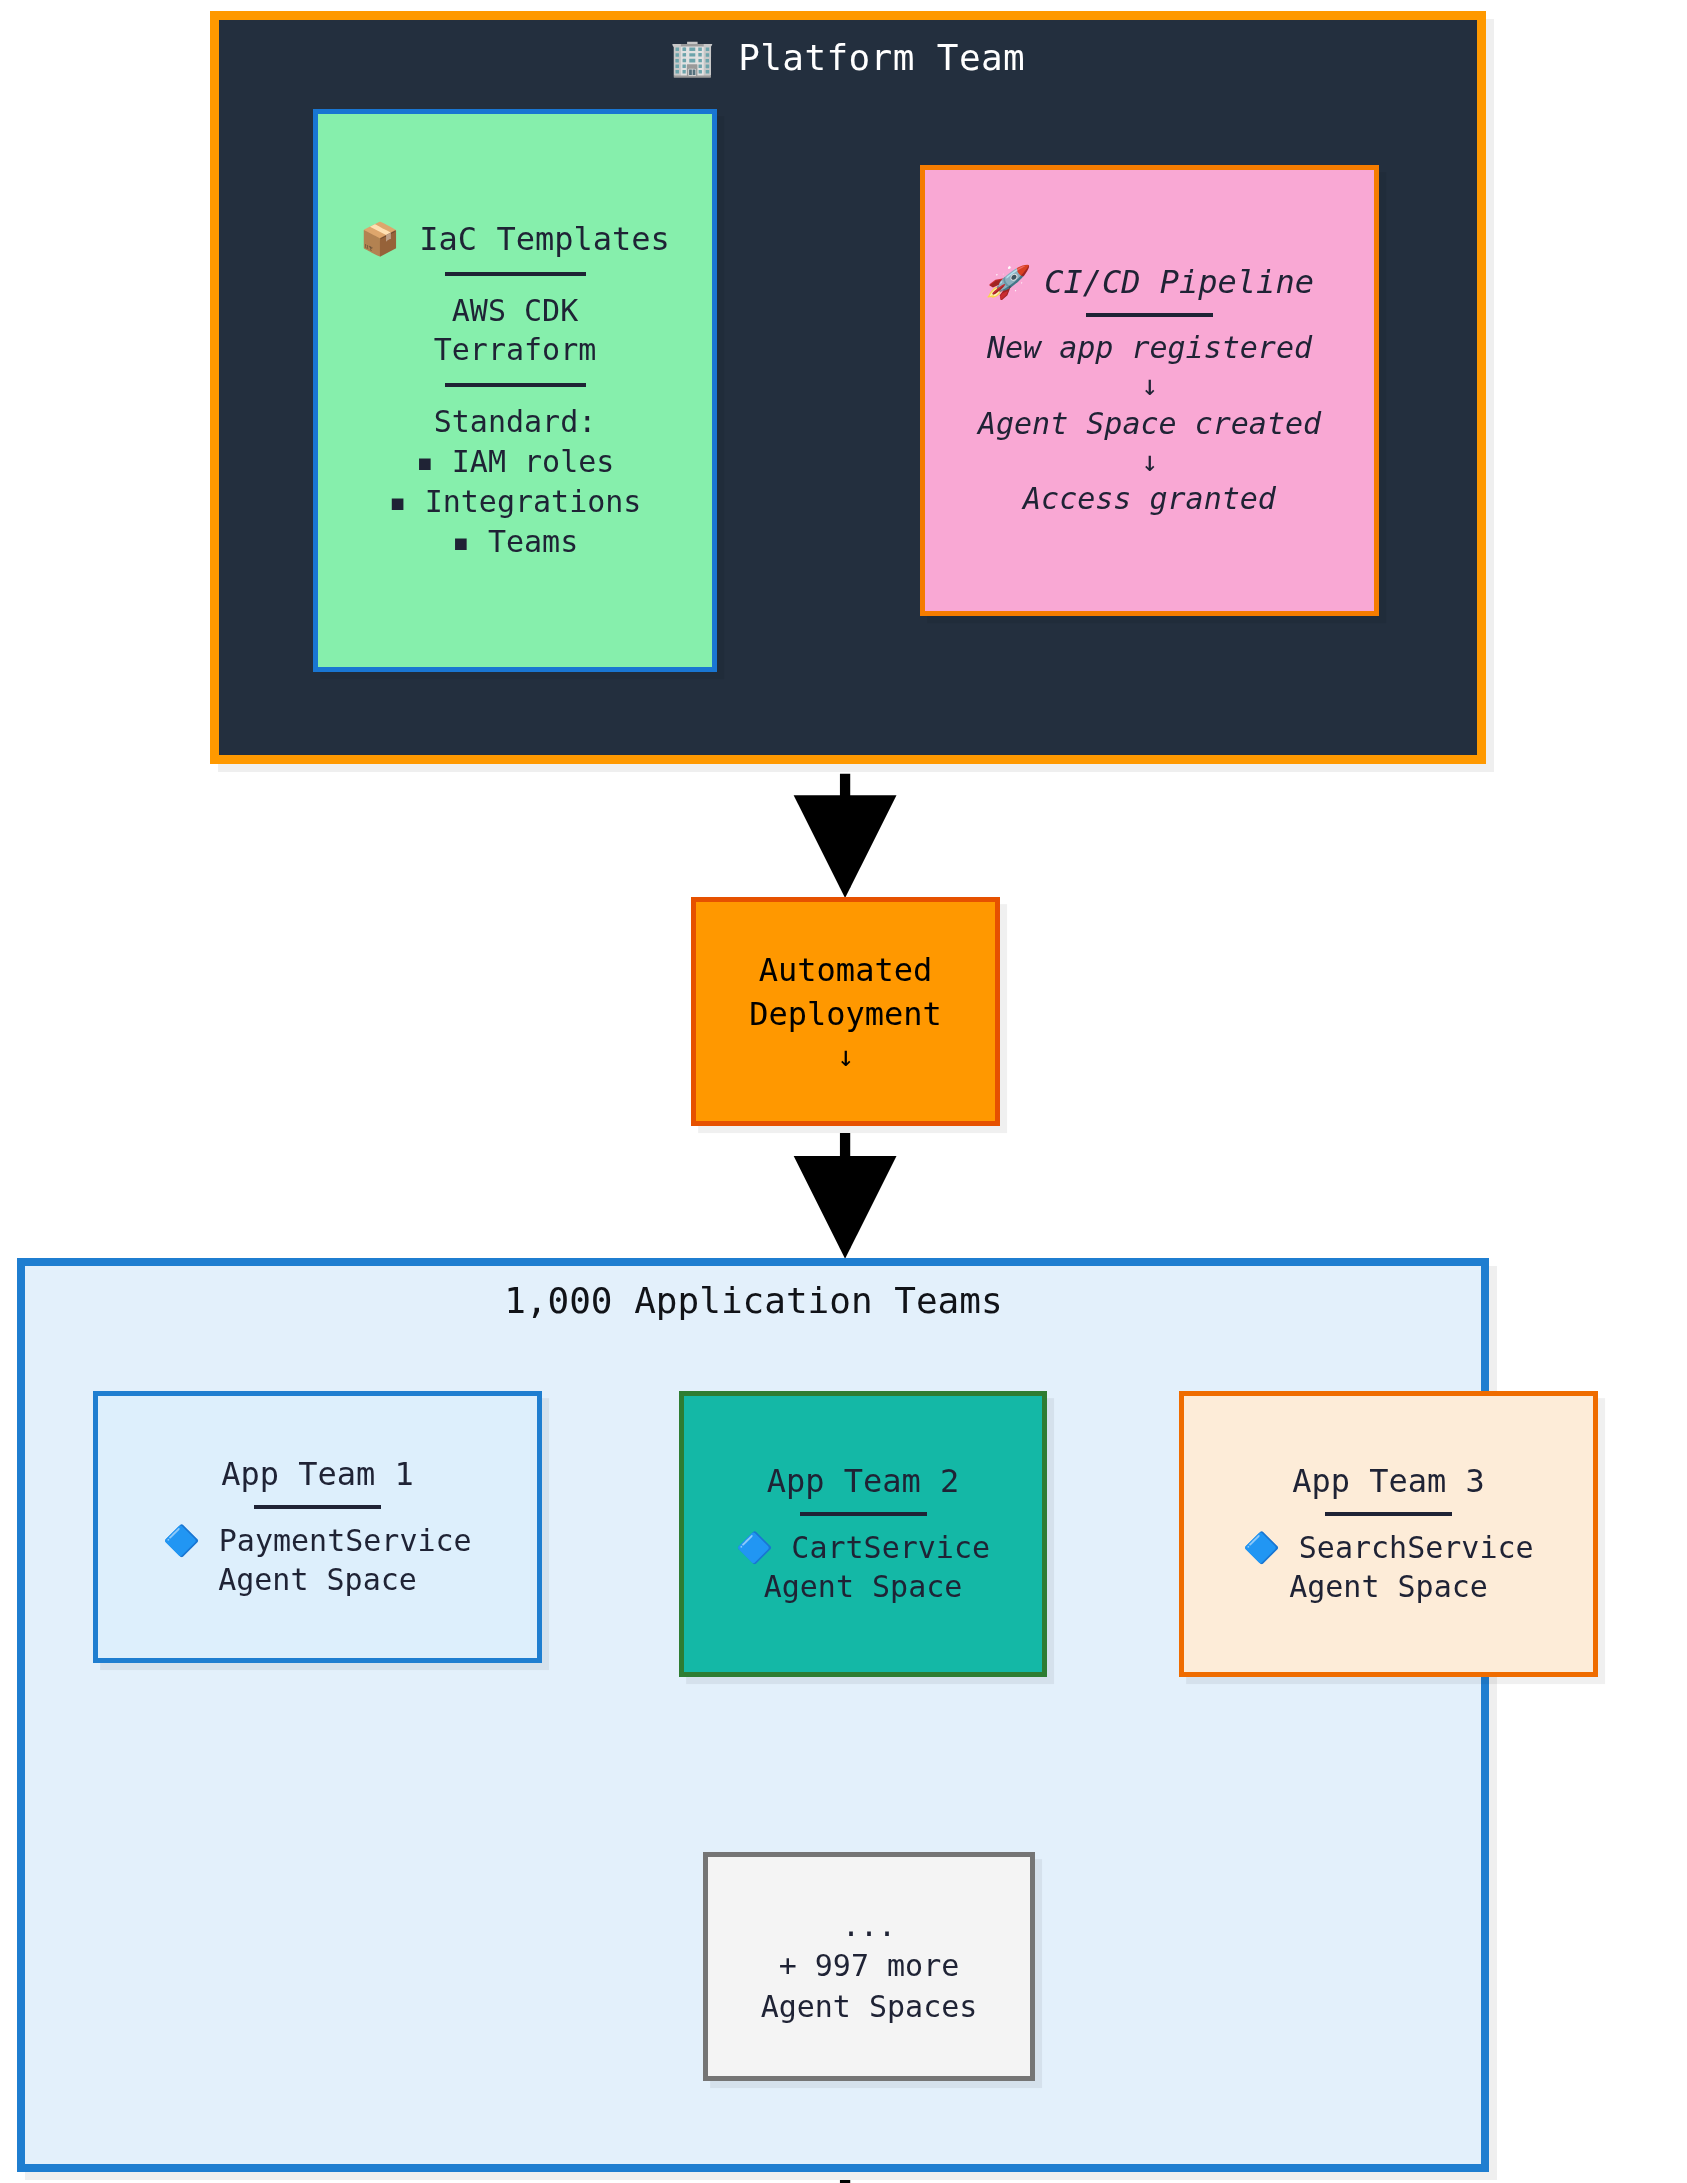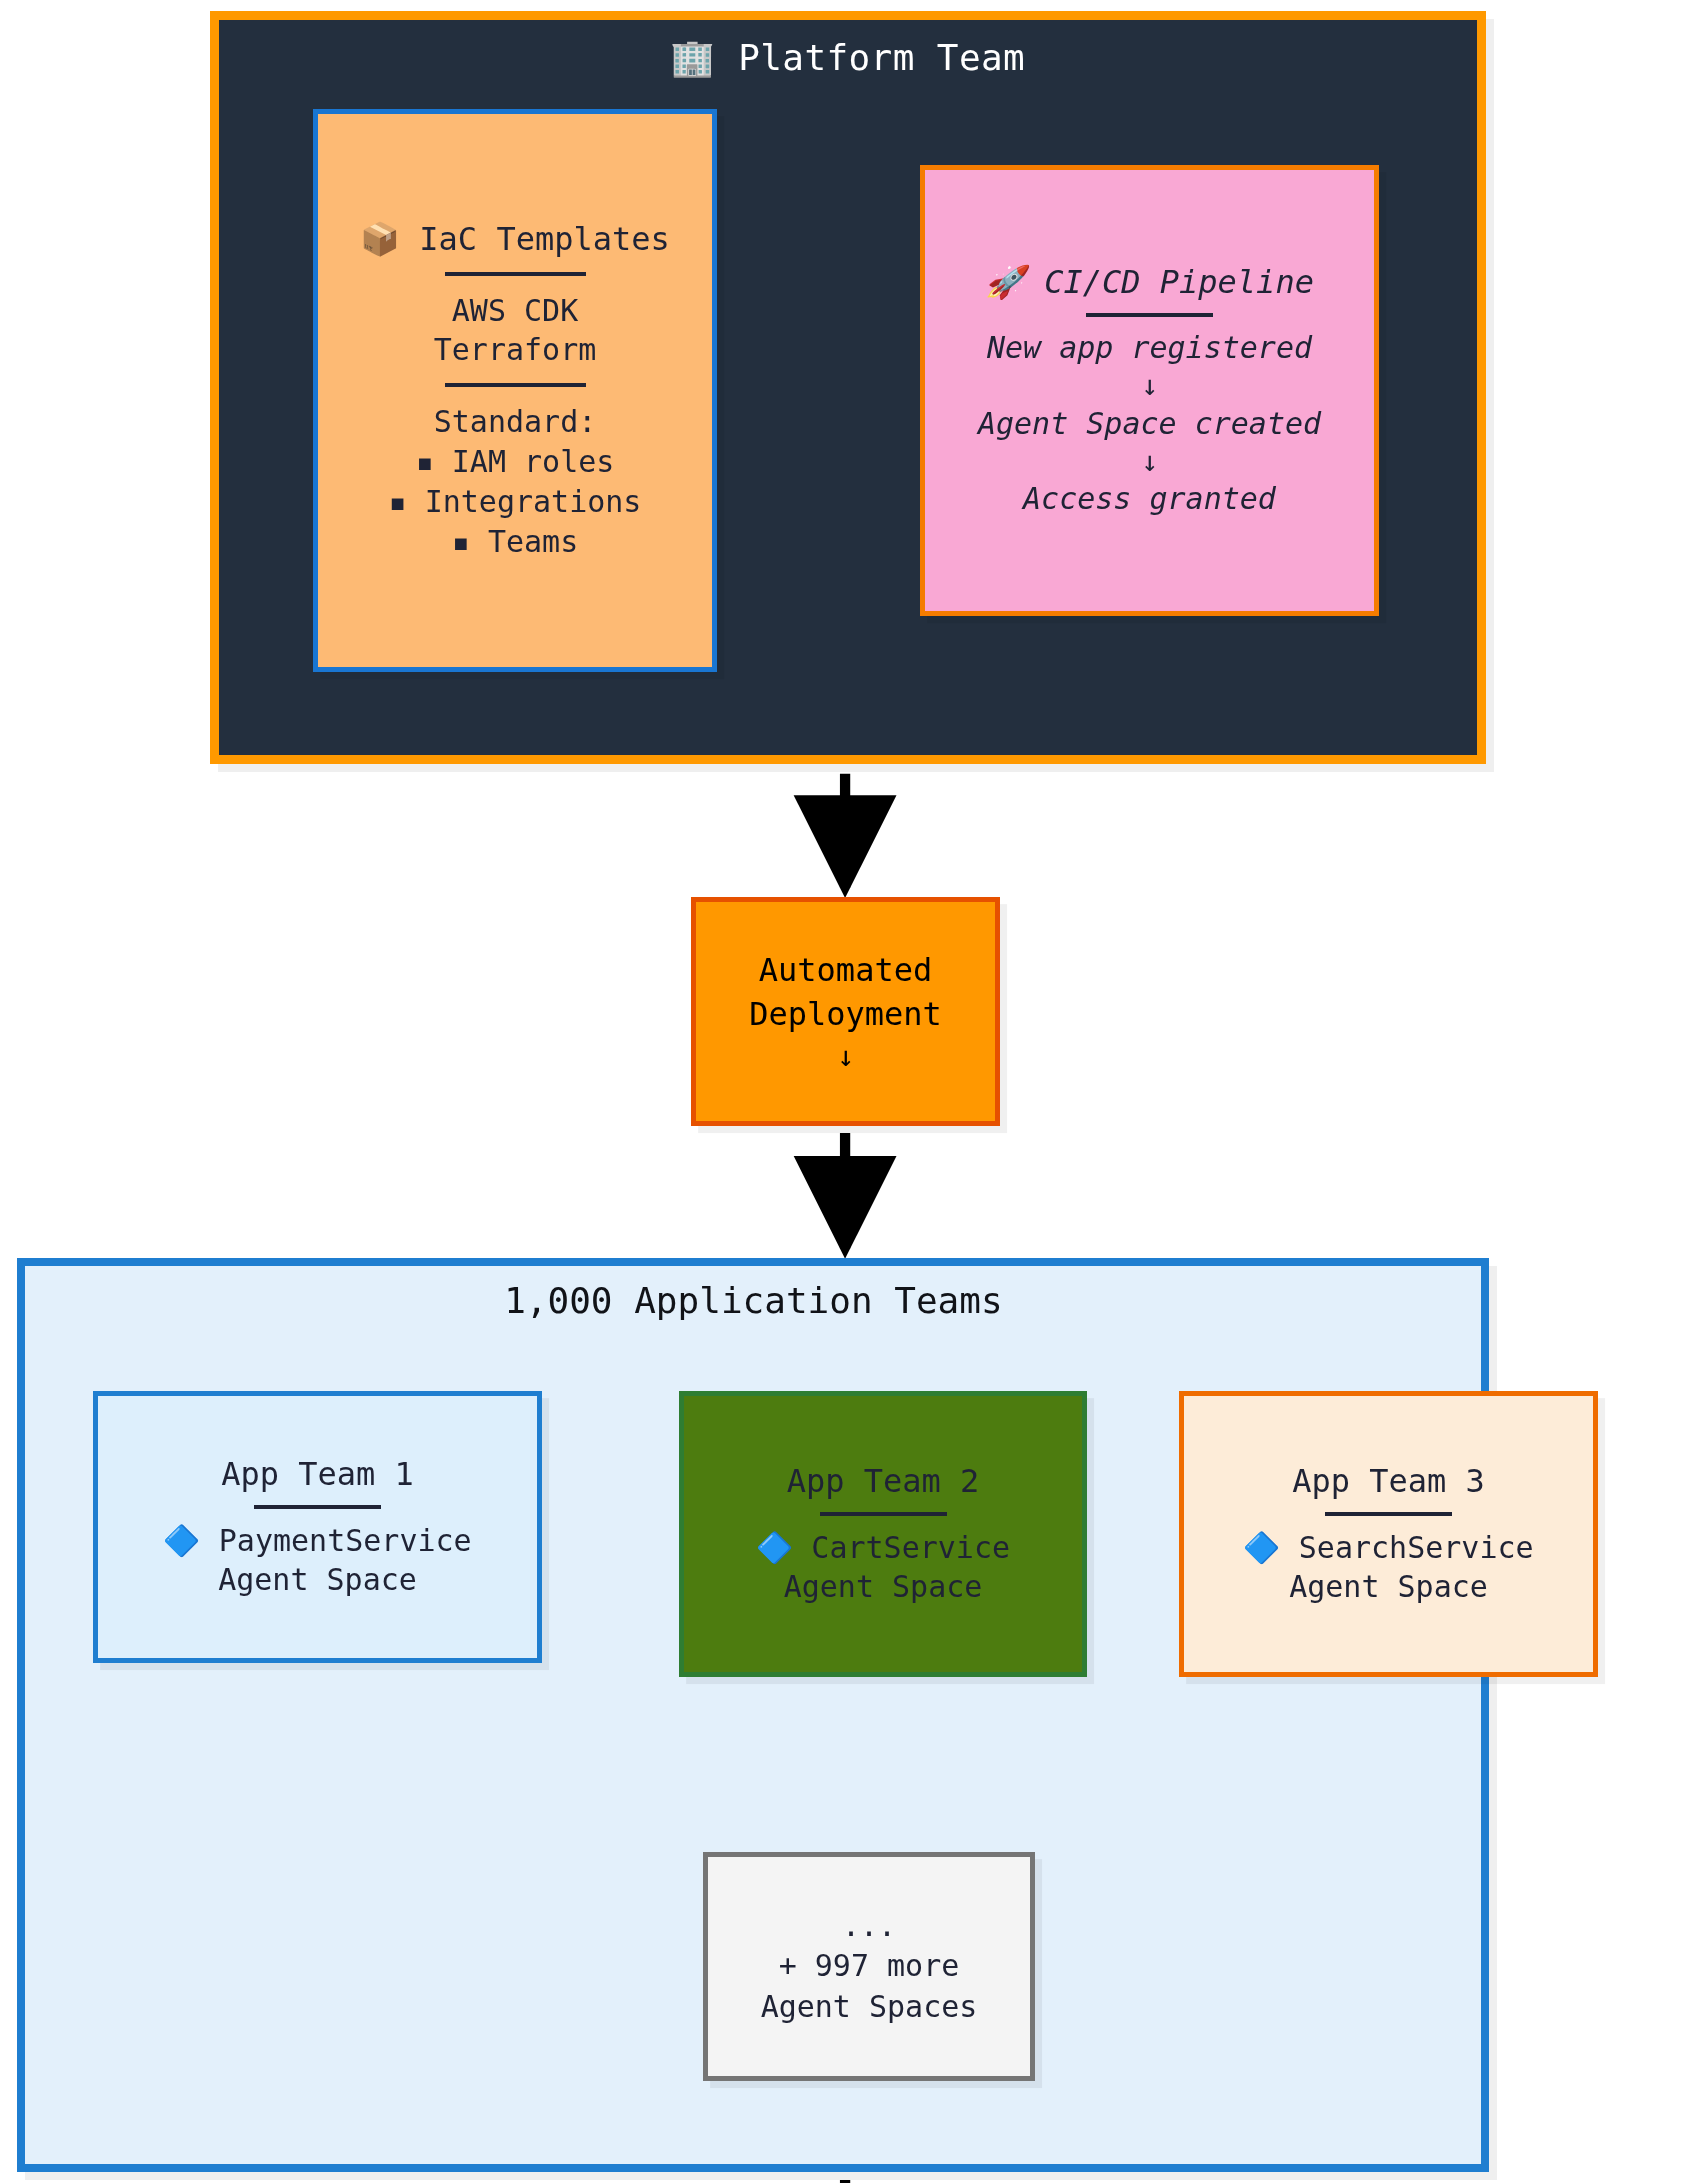--- a/index.html
+++ b/index.html
@@ -44,21 +44,21 @@
   .node .ln  { font-size: 30px; line-height: 1.30; white-space: nowrap; }
   .divider {
     width: 141px; height: 4px; background: #1f2335;
     margin: 13.5px 0 15px 0;
   }
   .divider.short { width: 127px; margin: 11px 0 12.7px 0; }
 
   
   #iac-node {
     left: 313px; top: 109px; width: 404px; height: 563px;
-    background: #fdba74; border: 5.5px solid #1976d2;
+    background: #86efac; border: 5.5px solid #1976d2;
   }
   #iac-node .bullets { margin-top: 1.6px; }
   #iac-node .bullet { font-size: 30px; line-height: 1.32; white-space: nowrap; }
 
   
   #cicd-node {
     left: 920px; top: 165px; width: 459px; height: 451px;
     background: #f9a8d4; border: 5.5px solid #f57c00; font-style: italic;
   }
   #cicd-node .step { font-size: 30px; line-height: 1.26; white-space: nowrap; }
@@ -83,22 +83,22 @@
   }
   #apps-title {
     position: absolute; left: 0; right: 0; top: 14.2px;
     text-align: center; font-size: 36px; color: #111318;
     white-space: nowrap;
   }
 
   .team-node { position: absolute; box-sizing: border-box; }
   #team-1 { left: 93px; top: 1391px; width: 449px; height: 272px;
             background: #ddeffc; border: 5.5px solid #1f7ed0; }
-  #team-2 { left: 679px; top: 1391px; width: 408px; height: 286px;
-            background: #4d7c0f; border: 5.5px solid #2e7d32; }
+  #team-2 { left: 679px; top: 1391px; width: 368px; height: 286px;
+            background: #14b8a6; border: 5.5px solid #2e7d32; }
   #team-3 { left: 1179px; top: 1391px; width: 419px; height: 286px;
             background: #fdecd8; border: 5.5px solid #ef6c00; }
   .team-node .svc { font-size: 30px; line-height: 1.30; white-space: nowrap; }
 
   
   #more-node {
     left: 703px; top: 1852px; width: 332px; height: 229px;
     background: #f4f4f4; border: 5.5px solid #757575;
   }
   #more-node .ln { font-size: 30px; line-height: 1.34; }

